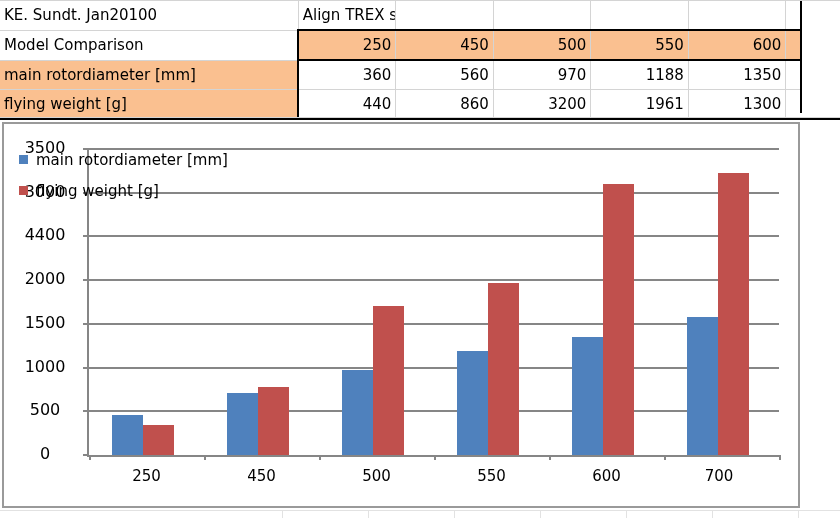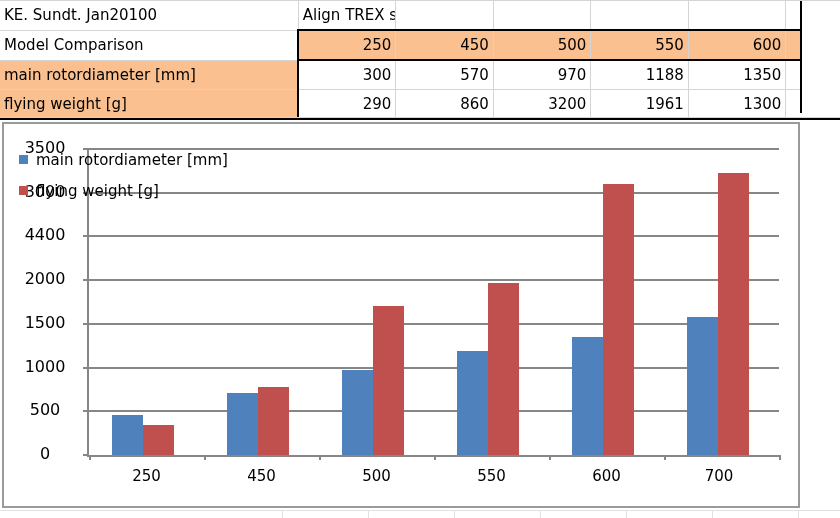--- a/index.html
+++ b/index.html
@@ -208,30 +208,30 @@
         <td class="col-label txt c-white">Model Comparison</td>
         <td class="col-data num c-orange blk-top blk-left">250</td>
         <td class="col-data num c-orange blk-top">450</td>
         <td class="col-data num c-orange blk-top">500</td>
         <td class="col-data num c-orange blk-top">550</td>
         <td class="col-data num c-orange blk-top">600</td>
         <td class="col-data num c-orange blk-top">700</td>
       </tr>
       <tr>
         <td class="col-label txt c-orange">main rotordiameter [mm]</td>
-        <td class="col-data num c-white blk-top blk-left">300</td>
-        <td class="col-data num c-white blk-top">570</td>
+        <td class="col-data num c-white blk-top blk-left">360</td>
+        <td class="col-data num c-white blk-top">560</td>
         <td class="col-data num c-white blk-top">970</td>
         <td class="col-data num c-white blk-top">1188</td>
         <td class="col-data num c-white blk-top">1350</td>
         <td class="col-data num c-white blk-top">1582</td>
       </tr>
       <tr>
         <td class="col-label txt c-orange blk-bottom">flying weight [g]</td>
-        <td class="col-data num c-white blk-bottom blk-left">290</td>
+        <td class="col-data num c-white blk-bottom blk-left">440</td>
         <td class="col-data num c-white blk-bottom">860</td>
         <td class="col-data num c-white blk-bottom">3200</td>
         <td class="col-data num c-white blk-bottom">1961</td>
         <td class="col-data num c-white blk-bottom">1300</td>
         <td class="col-data num c-white blk-bottom">3230</td>
       </tr>
     </tbody>
   </table>
   <div class="sheet-clip-mask"></div>
   <div class="sheet-clip"></div>

